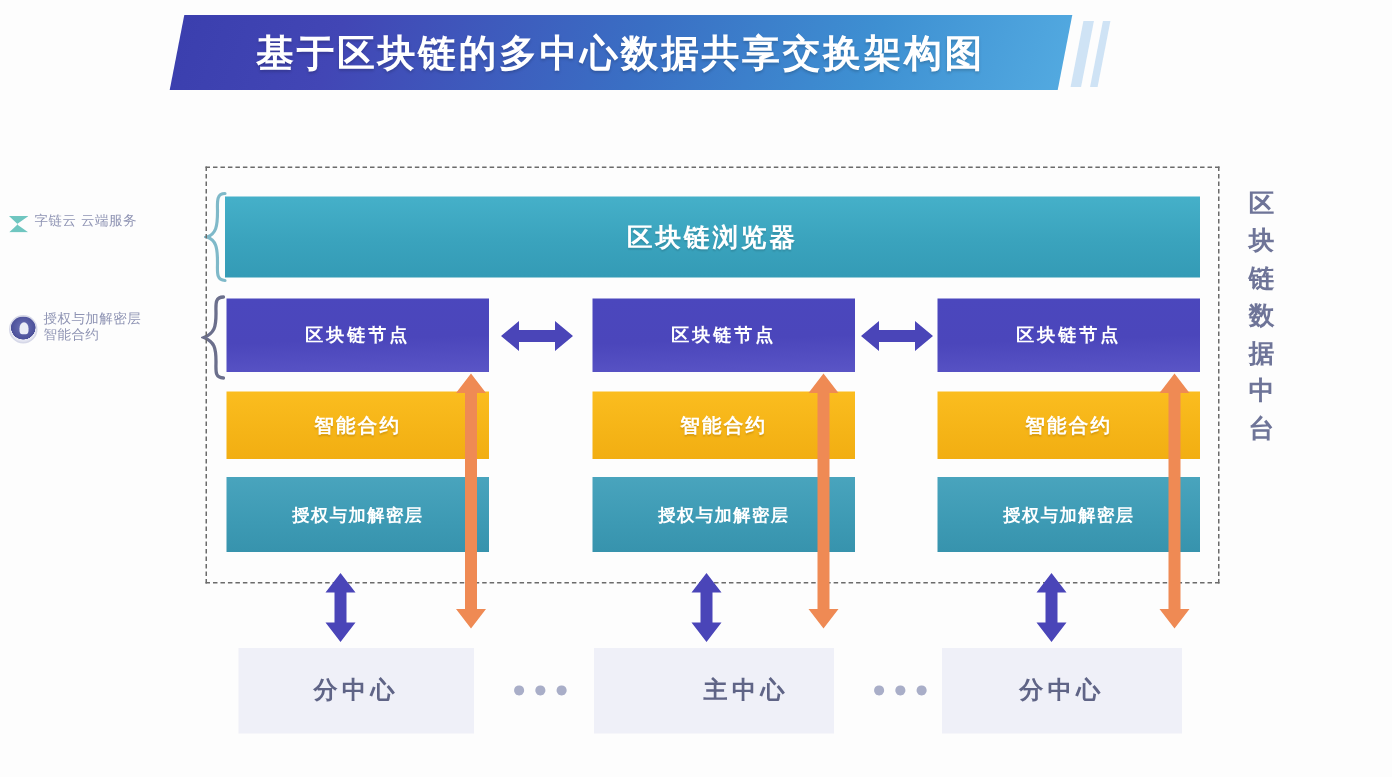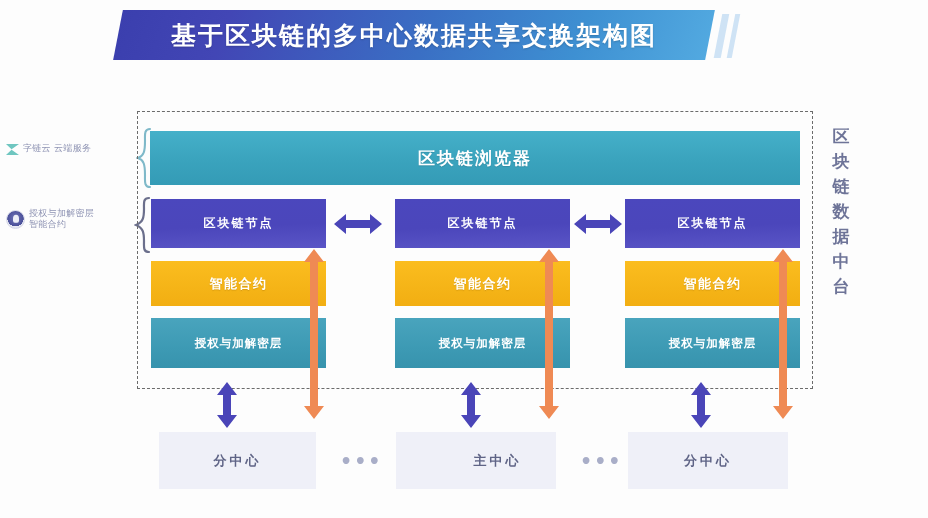--- a/index.html
+++ b/index.html
@@ -121,21 +121,21 @@
   .vb-0 { left: 215px; top: 381px; }
   .vb-1 { left: 459px; top: 381px; }
   .vb-2 { left: 689px; top: 381px; }
 
   
   .center-box {
     position: absolute; top: 432px; height: 57px;
     background: #eff0f8;
     display: flex; align-items: center; justify-content: center;
   }
-  .center-box span { color: #5f6486; font-size: 13px; font-weight: bold; letter-spacing: 3px; }
+  .center-box span { color: #5f6486; font-size: 16px; font-weight: bold; letter-spacing: 3px; }
   .cb-0 { left: 159px; width: 157px; }
   .cb-1 { left: 396px; width: 160px; padding-left: 43px; }
   .cb-2 { left: 628px; width: 160px; }
 
   .ellipsis {
     position: absolute; top: 452px; color: #a9aec8; font-size: 19px;
     font-weight: bold; letter-spacing: 2px; line-height: 1;
   }
   .el-0 { left: 340px; }
   .el-1 { left: 580px; }

